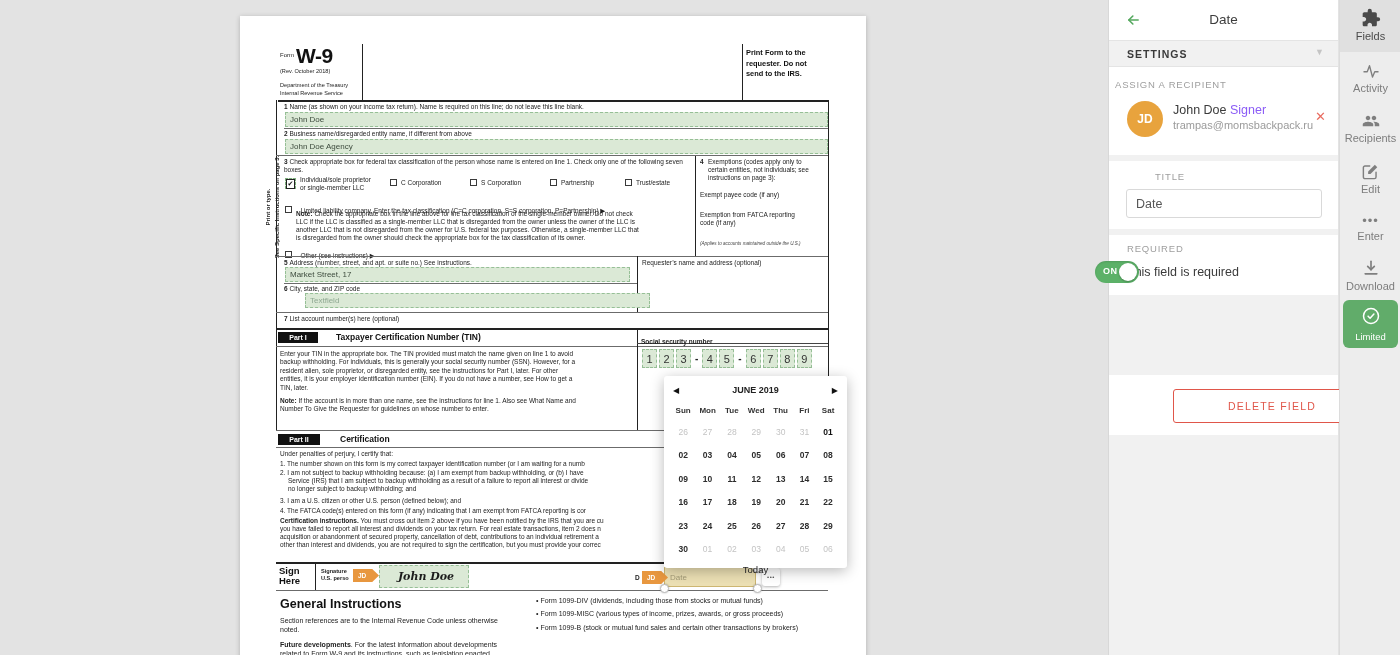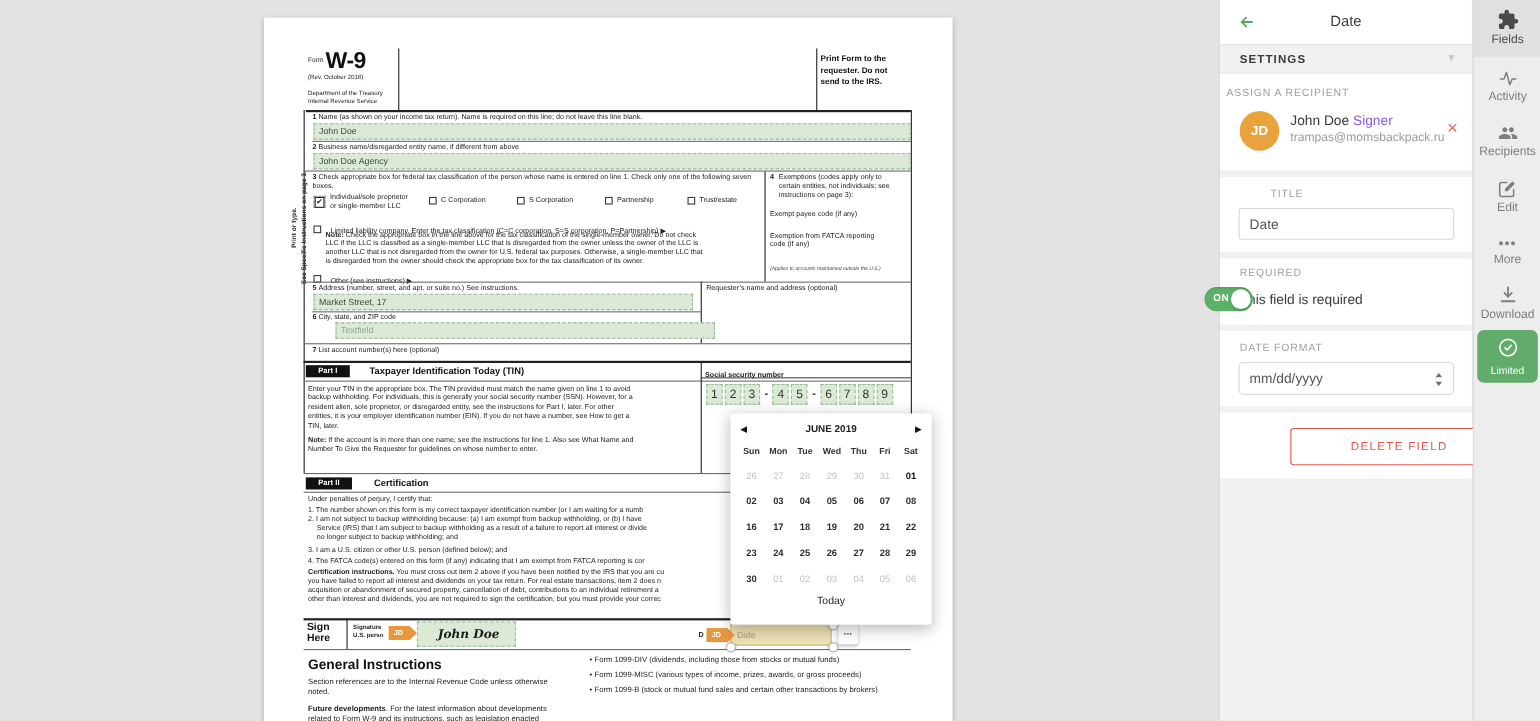--- a/index.html
+++ b/index.html
@@ -172,21 +172,21 @@
     <div class="a ft" style="left:44px;top:269px;"><b>6</b>&nbsp;<span>City, state, and ZIP code</span></div>
     <div class="a greenfield ph" style="left:45px;top:277px;width:345px;height:15px;">
         <span>Textfield</span>
       </div>
     <div class="a ln" style="left:36px;top:296px;width:552px;height:1px;"></div>
 
     <div class="a ft" style="left:44px;top:299px;"><b>7</b>&nbsp;<span>List account number(s) here (optional)</span></div>
     <div class="a fl" style="left:36px;top:312px;width:552px;height:2px;"></div>
 
     <div class="a badge" style="left:38px;top:316px;width:40px;height:11px;">Part I</div>
-    <div class="a" style="left:96px;top:316px;font-size:8.5px;font-weight:bold;color:#111;">Taxpayer Identification Today (TIN)</div>
+    <div class="a" style="left:96px;top:316px;font-size:8.5px;font-weight:bold;color:#111;">Taxpayer Certification Number (TIN)</div>
     <div class="a ln" style="left:36px;top:330px;width:552px;height:1px;"></div>
     <div class="a ft lines" style="left:40px;top:334px;width:356px;line-height:1.3;">
         <div>Enter your TIN in the appropriate box. The TIN provided must match the name given on line 1 to avoid</div>
         <div>backup withholding. For individuals, this is generally your social security number (SSN). However, for a</div>
         <div>resident alien, sole proprietor, or disregarded entity, see the instructions for Part I, later. For other</div>
         <div>entities, it is your employer identification number (EIN). If you do not have a number, see How to get a</div>
         <div>TIN, later.</div>
       </div>
     <div class="a ft" style="left:40px;top:381px;width:356px;">
       <b>Note:</b> <span>If the account is in more than one name, see the instructions for line 1. Also see What Name and</span>
@@ -308,20 +308,29 @@
             <tr>
               <td class="cell">02</td>
               <td class="cell">03</td>
               <td class="cell">04</td>
               <td class="cell">05</td>
               <td class="cell">06</td>
               <td class="cell">07</td>
               <td class="cell">08</td>
             </tr>
             <tr>
+              <td class="cell">09</td>
+              <td class="cell">10</td>
+              <td class="cell">11</td>
+              <td class="cell">12</td>
+              <td class="cell">13</td>
+              <td class="cell">14</td>
+              <td class="cell">15</td>
+            </tr>
+            <tr>
               <td class="cell">16</td>
               <td class="cell">17</td>
               <td class="cell">18</td>
               <td class="cell">19</td>
               <td class="cell">20</td>
               <td class="cell">21</td>
               <td class="cell">22</td>
             </tr>
             <tr>
               <td class="cell">23</td>
@@ -378,27 +387,20 @@
       </div>
   </div>
   <div class="sect" id="preq">
     <div class="a lbl" style="left:18px;top:8px;">REQUIRED</div>
     <div class="a" style="left:18px;top:30px;font-size:12.5px;color:#3b3b3b;">This field is required</div>
     <div class="a toggle" style="right:14px;top:26px;">
       <span class="on">ON</span>
       <span class="knob"></span>
     </div>
   </div>
-  <div class="sect" id="pfmt">
-    <div class="a lbl" style="left:18px;top:10px;">DATE FORMAT</div>
-    <div class="a input" style="left:17px;top:28px;width:196px;height:30px;border-radius:4px;">
-      <span>mm/dd/yyyy</span>
-      <span class="stepper"></span>
-    </div>
-  </div>
   <div class="sect" id="pdel">
     <div class="a" id="delbtn" style="left:17px;top:14px;width:196px;height:32px;margin-left:47px;">DELETE FIELD</div>
   </div>
 </aside>
 
 <nav id="rail" class="a">
   <div class="rtile" id="r-fields">
     <svg width="20" height="20" viewBox="0 0 24 24" fill="#4a4a4a">
         <path d="M20.5 11H19V7c0-1.1-.9-2-2-2h-4V3.5a2.5 2.5 0 0 0-5 0V5H4c-1.1 0-1.99.9-1.99 2v3.8H3.5c1.49 0 2.7 1.21 2.7 2.7s-1.21 2.7-2.7 2.7H2V20c0 1.1.9 2 2 2h3.8v-1.5c0-1.49 1.21-2.7 2.7-2.7 1.49 0 2.7 1.21 2.7 2.7V22H17c1.1 0 2-.9 2-2v-4h1.5a2.5 2.5 0 0 0 0-5z"></path>
       </svg>
@@ -418,21 +420,21 @@
   </div>
   <div class="rtile" style="top:162px;">
     <svg width="19" height="19" viewBox="0 0 24 24" fill="none" stroke="#7f7f7f" stroke-width="1.8" stroke-linecap="round" stroke-linejoin="round">
         <path d="M19 13v6a2 2 0 0 1-2 2H5a2 2 0 0 1-2-2V7a2 2 0 0 1 2-2h6"></path>
         <path d="M17.5 3.5l3 3L12 15h-3v-3l8.5-8.5z" fill="#7f7f7f" stroke="none"></path>
       </svg>
     <div class="cap">Edit</div>
   </div>
   <div class="rtile" style="top:214px;">
     <div style="font-size:13px;letter-spacing:1px;line-height:14px;color:#7f7f7f;">•••</div>
-    <div class="cap">More</div>
+    <div class="cap">Enter</div>
   </div>
   <div class="rtile" style="top:258px;">
     <svg width="20" height="20" viewBox="0 0 24 24" fill="none" stroke="#7f7f7f" stroke-width="2" stroke-linecap="round" stroke-linejoin="round">
         <path d="M12 4v10"></path>
         <path d="M8 10l4 4 4-4"></path>
         <path d="M5 19h14"></path>
       </svg>
     <div class="cap">Download</div>
   </div>
   <div id="complete">

